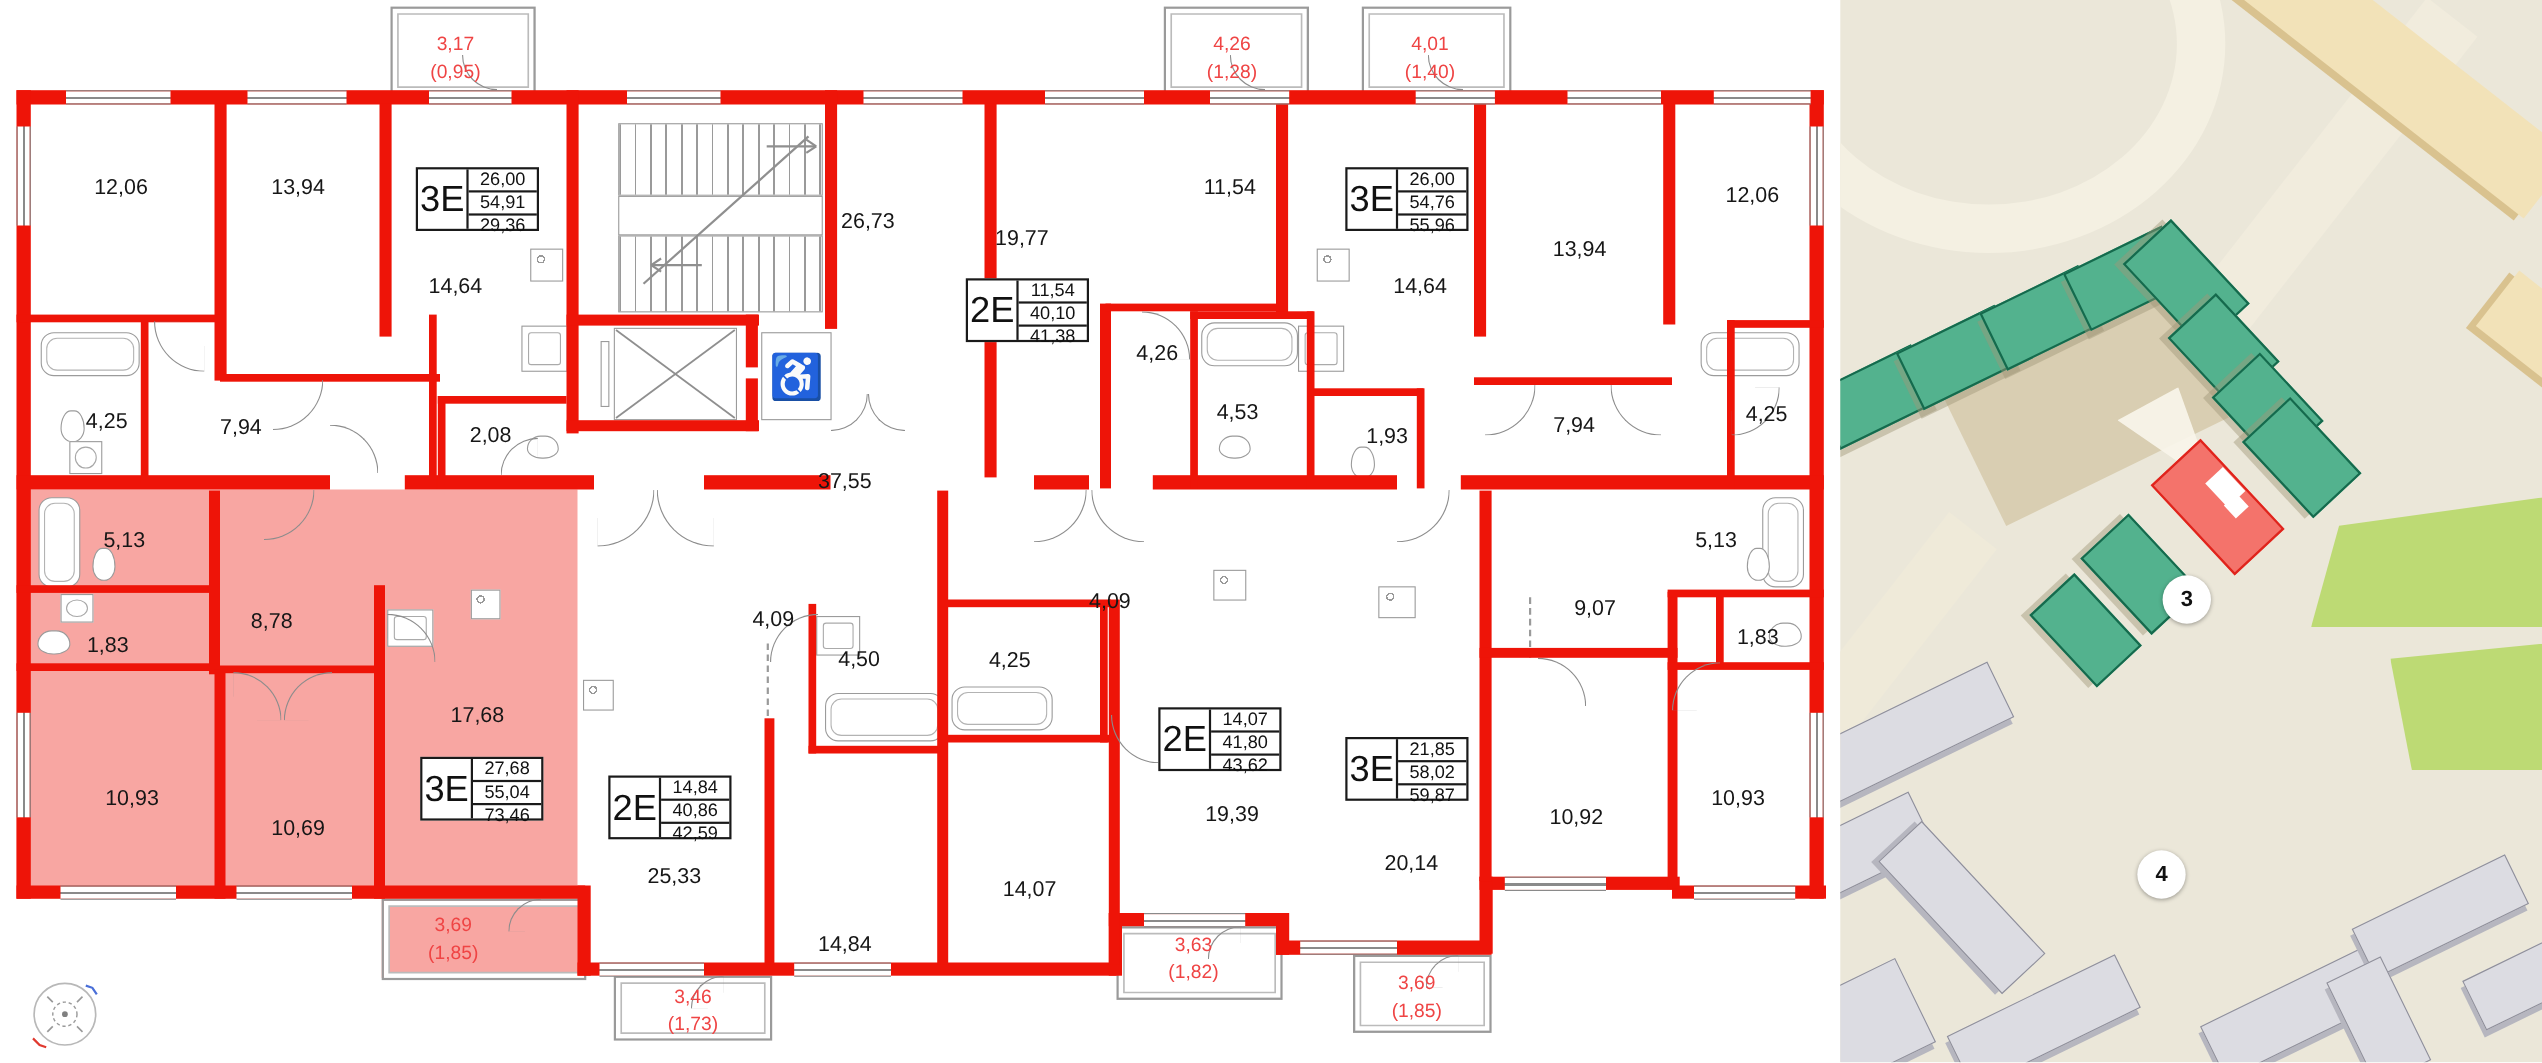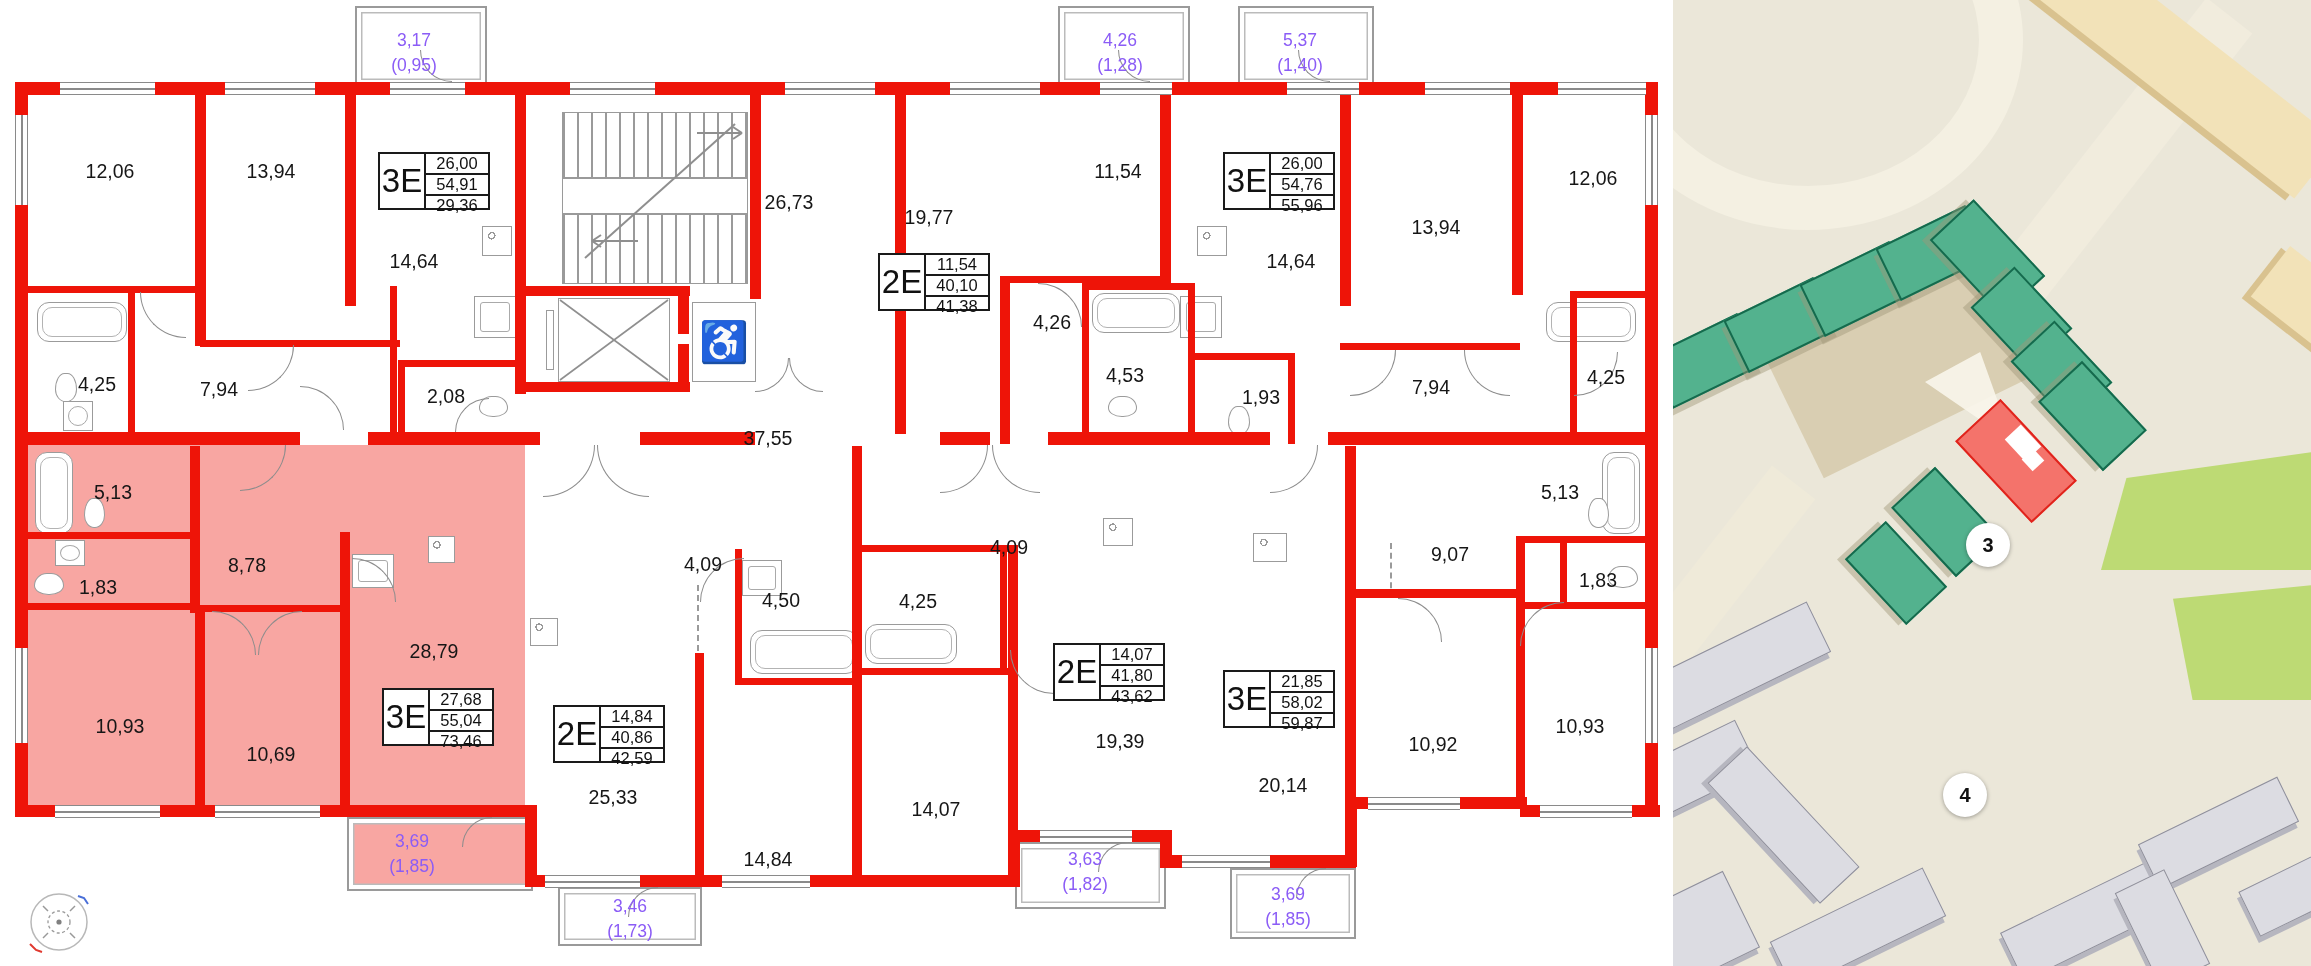--- a/index.html
+++ b/index.html
@@ -22,21 +22,21 @@
   .stove{background:#fff;}
   .stove:after{content:"";position:absolute;inset:2px;
     background:radial-gradient(circle at 28% 28%,#fff 2.5px,#999 2.5px 3.8px,#fff 3.8px),
                radial-gradient(circle at 72% 28%,#fff 2px,#999 2px 3px,#fff 3px),
                radial-gradient(circle at 28% 72%,#fff 2px,#999 2px 3px,#fff 3px),
                radial-gradient(circle at 72% 72%,#fff 2.5px,#999 2.5px 3.8px,#fff 3.8px);}
   .sink:after{content:"";position:absolute;inset:5px;border:1.2px solid #aaa;border-radius:3px;}
   .flight{position:absolute;background:repeating-linear-gradient(90deg,#9a9a9a 0 1.6px,#fff 1.6px 14px);border:1.5px solid #9a9a9a;box-sizing:border-box;z-index:2;}
   .landing{position:absolute;background:#fff;border:1.5px solid #9a9a9a;box-sizing:border-box;z-index:2;}
   .lbl{position:absolute;transform:translate(-50%,-50%);font-size:19.5px;color:#161616;white-space:nowrap;z-index:5;}
-  .blab{position:absolute;transform:translate(-50%,-50%);display:flex;flex-direction:column;align-items:center;font-size:17.5px;line-height:1.4;color:#8b5cf6;z-index:5;}
+  .blab{position:absolute;transform:translate(-50%,-50%);display:flex;flex-direction:column;align-items:center;font-size:17.5px;line-height:1.4;color:#ef4444;z-index:5;}
   .tbl{position:absolute;display:flex;width:112px;height:58px;background:#fff;border:2px solid #1a1a1a;box-sizing:border-box;z-index:5;}
   .tbl .tp{width:44px;display:flex;align-items:center;justify-content:center;font-size:33px;color:#111;border-right:2px solid #1a1a1a;}
   .tbl .vals{flex:1;display:flex;flex-direction:column;}
   .tbl .vals div{flex:1;display:flex;align-items:center;justify-content:center;font-size:16.5px;color:#111;border-bottom:2px solid #1a1a1a;}
   .tbl .vals div:last-child{border-bottom:none;}
   .wheel{position:absolute;border:1.5px solid #9a9a9a;background:#fff;display:flex;align-items:center;justify-content:center;font-size:40px;color:#666;z-index:2;}
   #ovl{position:absolute;left:0;top:0;z-index:6;pointer-events:none;}
   
   #map{position:absolute;left:1673px;top:0;width:638px;height:966px;background:#ebe7d9;overflow:hidden;}
   .mseg{position:absolute;box-sizing:border-box;}
@@ -131,21 +131,21 @@
     <div class="lbl" style="left:1436px;top:227px">13,94</div>
     <div class="lbl" style="left:1593px;top:178px">12,06</div>
     <div class="lbl" style="left:1431px;top:387px">7,94</div>
     <div class="lbl" style="left:1606px;top:377px">4,25</div>
     <div class="lbl" style="left:1261px;top:397px">1,93</div>
     <div class="lbl" style="left:113px;top:492px">5,13</div>
     <div class="lbl" style="left:98px;top:587px">1,83</div>
     <div class="lbl" style="left:247px;top:565px">8,78</div>
     <div class="lbl" style="left:120px;top:726px">10,93</div>
     <div class="lbl" style="left:271px;top:754px">10,69</div>
-    <div class="lbl" style="left:434px;top:651px">28,79</div>
+    <div class="lbl" style="left:434px;top:651px">17,68</div>
     <div class="lbl" style="left:703px;top:564px">4,09</div>
     <div class="lbl" style="left:781px;top:600px">4,50</div>
     <div class="lbl" style="left:613px;top:797px">25,33</div>
     <div class="lbl" style="left:768px;top:859px">14,84</div>
     <div class="lbl" style="left:1009px;top:547px">4,09</div>
     <div class="lbl" style="left:918px;top:601px">4,25</div>
     <div class="lbl" style="left:936px;top:809px">14,07</div>
     <div class="lbl" style="left:1120px;top:741px">19,39</div>
     <div class="lbl" style="left:1283px;top:785px">20,14</div>
     <div class="lbl" style="left:1450px;top:554px">9,07</div>
@@ -156,21 +156,21 @@
 
     <div class="blab" style="left:414px;top:52px">
         <span>3,17</span>
         <span>(0,95)</span>
       </div>
     <div class="blab" style="left:1120px;top:52px">
         <span>4,26</span>
         <span>(1,28)</span>
       </div>
     <div class="blab" style="left:1300px;top:52px">
-        <span>5,37</span>
+        <span>4,01</span>
         <span>(1,40)</span>
       </div>
     <div class="blab" style="left:412px;top:853px">
         <span>3,69</span>
         <span>(1,85)</span>
       </div>
     <div class="blab" style="left:630px;top:918px">
         <span>3,46</span>
         <span>(1,73)</span>
       </div>

